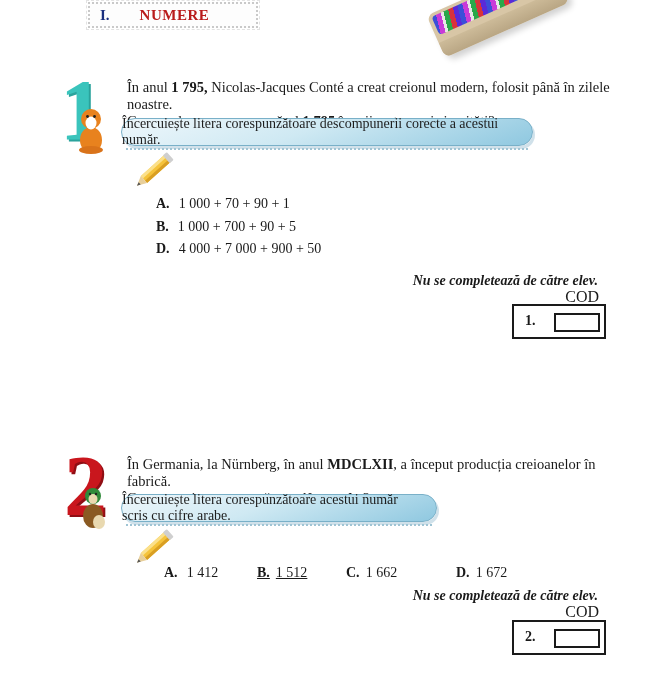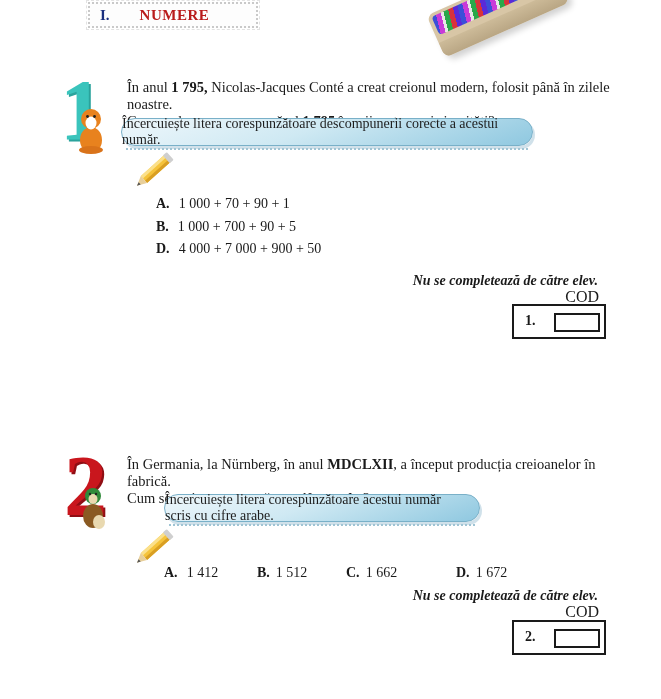--- a/index.html
+++ b/index.html
@@ -165,39 +165,39 @@
       <circle cx="18" cy="10" r="1.2" fill="#222"></circle>
       <ellipse cx="21" cy="38" rx="6" ry="7" fill="#e9d9b0"></ellipse>
     </svg>
   </div>
 
   <div class="q-text" style="top:456px;">
     <span>În Germania, la Nürnberg, în anul </span><b>MDCLXII</b><span>, a început producția creioanelor în fabrică.</span><br>
     <span>Cum se scrie acest număr cu </span><b>cifre arabe</b><span>?</span>
   </div>
 
-  <div class="instruction-box" style="top:494px; width:316px;margin-left:43px;">
+  <div class="instruction-box" style="top:494px; width:316px;">
     <span>Încercuiește litera corespunzătoare acestui număr scris cu cifre arabe.</span>
   </div>
 
   <svg class="pencil-icon" style="left:126px; top:527px;" viewBox="0 0 50 44">
     <g transform="rotate(48 25 22)">
       <rect x="20" y="1" width="9" height="31" rx="1" fill="#f5c33b"></rect>
       <rect x="20" y="1" width="3" height="31" fill="#fbe08a"></rect>
       <rect x="26" y="1" width="3" height="31" fill="#d99f23"></rect>
       <rect x="19.5" y="-2" width="10" height="5" rx="1" fill="#cfcfcf"></rect>
       <polygon points="20,32 29,32 24.5,41" fill="#e8cf9a"></polygon>
       <polygon points="23,37.5 26,37.5 24.5,41" fill="#555555"></polygon>
     </g>
   </svg>
 
   <div class="opt-h" style="left:164px;">
     <span class="letter" style="font-weight:bold; margin-right:9px;">A.</span><span>1 412</span>
   </div>
-  <div class="opt-h" style="left:257px;">
+  <div class="opt-h" style="left:257px;text-decoration:underline;">
     <span class="letter" style="font-weight:bold; margin-right:6px;">B.</span><span>1 512</span>
   </div>
   <div class="opt-h" style="left:346px;">
     <span class="letter" style="font-weight:bold; margin-right:6px;">C.</span><span>1 662</span>
   </div>
   <div class="opt-h" style="left:456px;">
     <span class="letter" style="font-weight:bold; margin-right:6px;">D.</span><span>1 672</span>
   </div>
 
   <div class="note" style="top:588px;">Nu se completează de către elev.</div>

